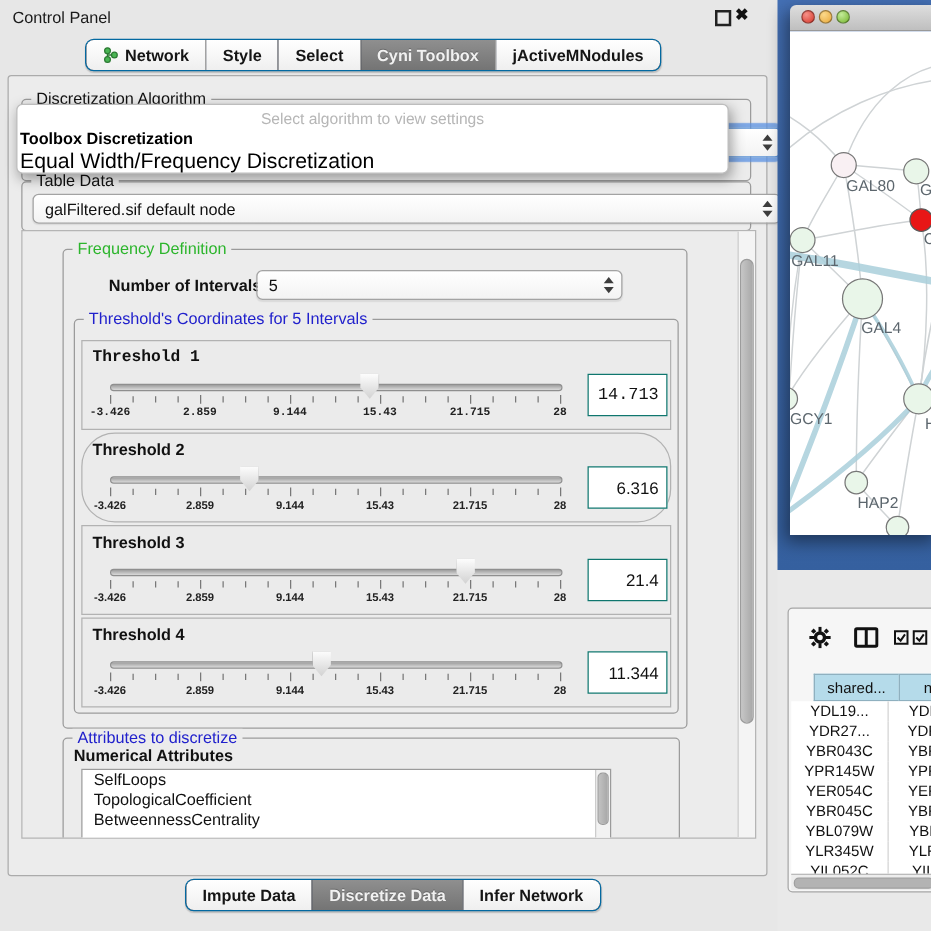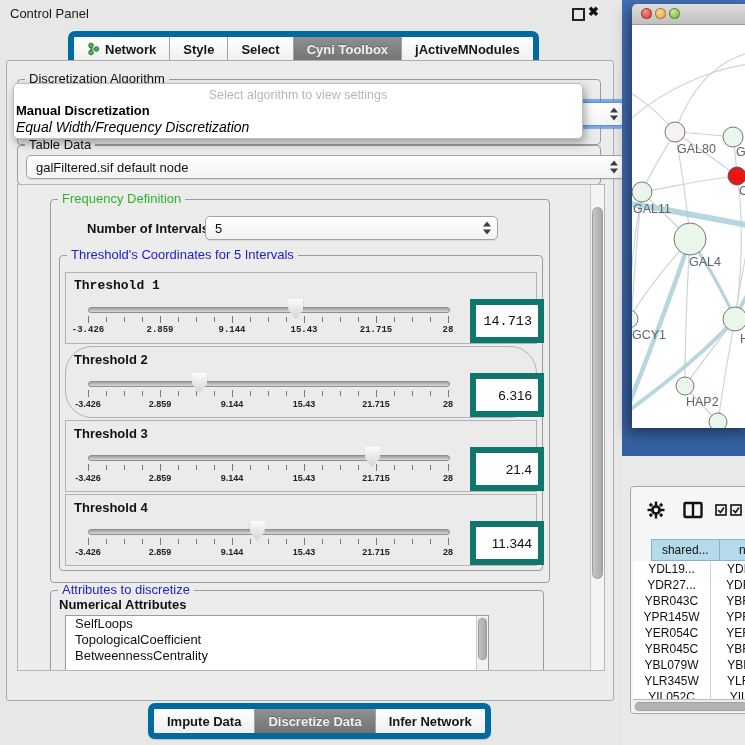--- a/index.html
+++ b/index.html
@@ -5,21 +5,21 @@
   html,body{margin:0;padding:0;}
   .screen{position:relative;width:745px;height:745px;background:#e7e7e7;
     font-family:"Liberation Sans",sans-serif;overflow:hidden;color:#111;}
 
   
   .titlebar{position:absolute;left:0;top:0;width:622px;height:26px;}
   .titlebar .t{position:absolute;left:10px;top:6px;font-size:13px;color:#1a1a1a;}
   .float-btn{position:absolute;left:572px;top:8px;width:9px;height:9px;border:2px solid #222;background:#e7e7e7;}
   .close-btn{position:absolute;left:588px;top:5px;font-size:13px;font-weight:bold;color:#111;line-height:14px;}
 
-  .seg{position:absolute;display:flex;height:24px;border:6px solid #0369a1;border-radius:7px;
+  .seg{position:absolute;display:flex;height:24px;border:1px solid #0369a1;border-radius:7px;
     overflow:hidden;background:#0f172a;box-shadow:0 1px 1px rgba(0,0,0,.18);}
   .seg .tab{display:flex;align-items:center;justify-content:center;gap:5px;padding:0 13px;
     font-size:13px;font-weight:bold;color:#151515;border-right:1px solid #a2a2a2;
     background:linear-gradient(#ffffff,#efefef);white-space:nowrap;}
   .seg .tab:last-child{border-right:none;}
   .seg .tab.active{background:linear-gradient(#8f8f8f,#747474);color:#f1f1f1;text-shadow:0 -1px 0 rgba(0,0,0,.25);}
   .seg.top{left:68px;top:31px;}
   .seg.bottom{left:148px;top:703px;}
 
   .main-panel{position:absolute;left:6px;top:60px;width:606px;height:639px;background:#ececec;
@@ -41,21 +41,21 @@
   .stepper:after{bottom:0;border-top:5px solid #3d3d3d;}
 
   .algo-group{left:10px;top:18px;width:582px;height:64px;}
   .algo-combo{left:8px;top:22px;width:566px;height:22px;border-color:#5b92d8;
     box-shadow:0 0 1px 3px rgba(88,144,226,.75);}
 
   .popup{position:absolute;left:6px;top:22px;width:568px;height:54px;background:#fff;
     border:1px solid #bdbdbd;border-radius:5px;box-shadow:2px 4px 10px rgba(0,0,0,.35);z-index:20;}
   .popup .hint{position:absolute;top:4px;left:0;right:0;text-align:center;color:#b6b6b6;font-size:12.5px;}
   .popup .opt1{position:absolute;top:19px;left:2px;font-size:13px;font-weight:bold;color:#000;}
-  .popup .opt2{position:absolute;top:35px;left:2px;font-size:14px;color:#000;font-style:italic;}
+  .popup .opt2{position:absolute;top:35px;left:2px;font-size:17px;color:#000;}
 
   .td-group{left:10px;top:84px;width:582px;height:38px;}
   .td-combo{left:8px;top:9px;width:566px;height:22px;}
 
   .scrollpane{position:absolute;left:10px;top:123px;width:586px;height:485px;
     border:1px solid #b5b5b5;background:#ececec;overflow:hidden;}
   .vscroll{position:absolute;right:0;top:0;width:13px;height:100%;background:#f4f4f4;border-left:1px solid #c9c9c9;}
   .vscroll .vthumb{position:absolute;left:1px;top:22px;width:9px;height:370px;
     background:linear-gradient(90deg,#c6c6c6,#a9a9a9);border:1px solid #9c9c9c;border-radius:6px;}
 
@@ -69,21 +69,21 @@
   .track{position:absolute;left:22px;top:34px;width:360px;height:4px;
     background:linear-gradient(#9e9e9e,#dadada);border:1px solid #8f8f8f;border-radius:3px;}
   .sthumb{position:absolute;top:26px;width:15px;height:20px;
     background:linear-gradient(#fdfdfd,#d2d2d2);
     clip-path:polygon(0 0,100% 0,100% 55%,50% 100%,0 55%);
     filter:drop-shadow(0 0 1px rgba(0,0,0,.6));}
   .tick{position:absolute;width:1px;background:#787878;}
   .tlabel{position:absolute;top:52px;font-size:9px;font-weight:bold;color:#222;
     transform:translateX(-50%);white-space:nowrap;}
   .vbox{position:absolute;left:404px;top:26px;width:56px;height:32px;background:#fff;
-    border:6px solid #0f766e;font-size:13.5px;display:flex;align-items:center;
+    border:1px solid #0f766e;font-size:13.5px;display:flex;align-items:center;
     justify-content:flex-end;padding-right:6px;}
 
   .attr-group{left:32px;top:405px;width:492px;height:82px;}
   .attr-sub{position:absolute;left:8px;top:6px;font-size:13px;font-weight:bold;}
   .attr-list{position:absolute;left:14px;top:24px;width:422px;height:56px;background:#fff;
     border:1px solid #9b9b9b;overflow:hidden;}
   .attr-item{height:16px;line-height:16px;padding-left:9px;font-size:13px;}
   .lscroll{position:absolute;right:0;top:0;width:11px;height:100%;background:#f2f2f2;border-left:1px solid #ccc;}
   .lscroll .vthumb2{position:absolute;left:1px;top:2px;width:7px;height:40px;
     background:linear-gradient(90deg,#c2c2c2,#a8a8a8);border:1px solid #9c9c9c;border-radius:4px;}
@@ -163,21 +163,21 @@
 
     <div class="group algo-group">
       <span class="group-label">Discretization Algorithm</span>
       <div class="combo algo-combo">
         <span class="stepper"></span>
       </div>
     </div>
 
     <div class="popup">
       <div class="hint">Select algorithm to view settings</div>
-      <div class="opt1">Manual Discretization</div>
+      <div class="opt1">Toolbox Discretization</div>
       <div class="opt2">Equal Width/Frequency Discretization</div>
     </div>
 
     <div class="group td-group">
       <span class="group-label">Table Data</span>
       <div class="combo td-combo">
         <span>galFiltered.sif default node</span>
         <span class="stepper"></span>
       </div>
     </div>

